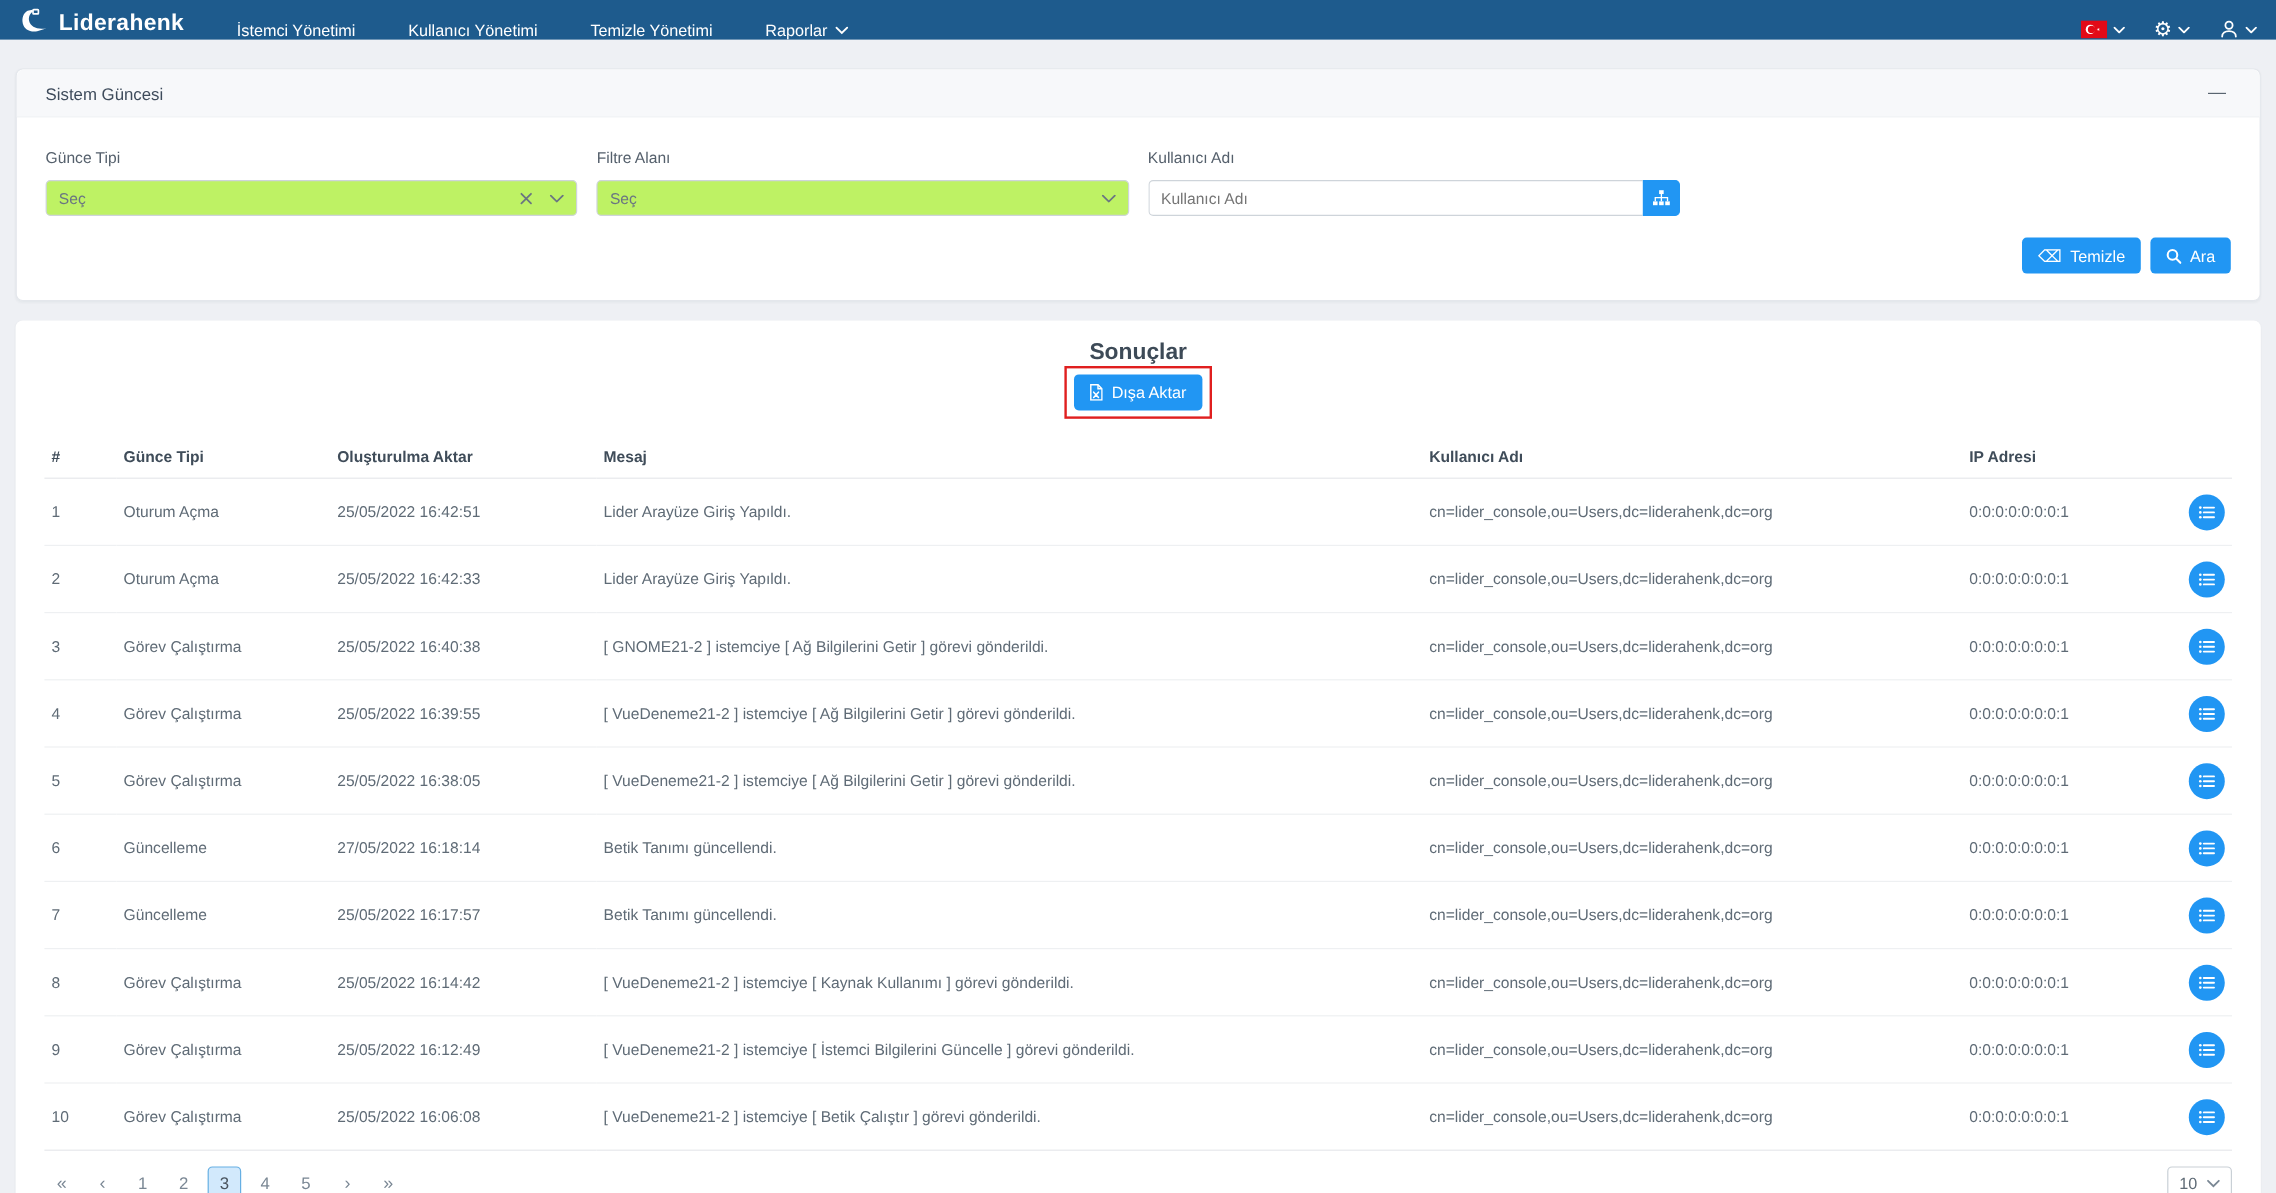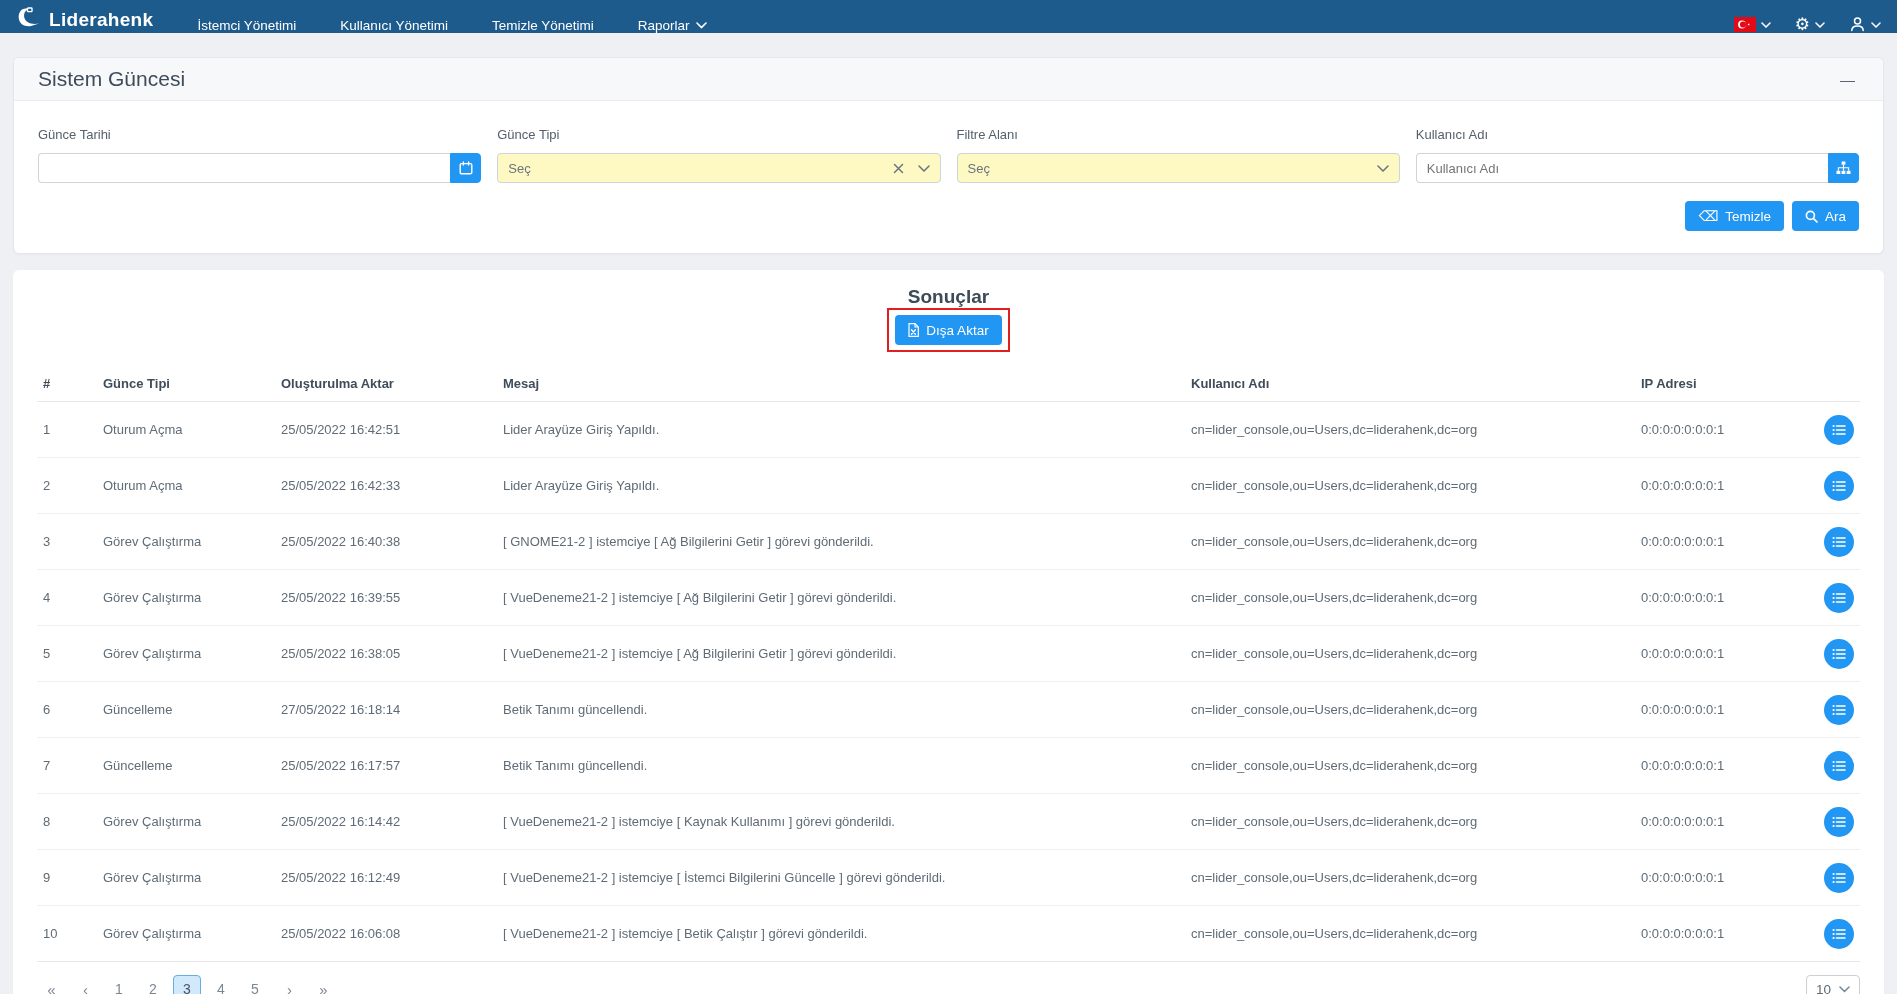--- a/index.html
+++ b/index.html
@@ -29,33 +29,33 @@
   .nav-right .grp{display:flex;align-items:center;gap:5px;color:#fff;cursor:pointer;}
   .flag{width:22px;height:15px;display:block;}
   .gear-glyph{font-size:17px;line-height:1;color:#fff;}
   .chev{display:block;}
   
   .card{background:#fff;border:1px solid var(--card-border);border-radius:6px;margin:0 13px;
         box-shadow:0 1px 2px rgba(20,40,60,.04);}
   .filter-card{margin-top:24px;}
   .card-header{display:flex;align-items:center;justify-content:space-between;
     padding:9px 24px;background:#f7f8fa;border-bottom:1px solid #e9ebee;border-radius:6px 6px 0 0;}
-  .card-title{font-size:21px;color:#3e4b5b;font-weight:500;}
+  .card-title{font-size:14px;color:#3e4b5b;font-weight:500;}
   .collapse-btn{border:none;background:none;color:#5a6570;font-size:15px;cursor:pointer;padding:2px 4px;}
   .card-body{padding:26px 24px 22px;}
   .filter-grid{display:grid;grid-template-columns:repeat(4,1fr);gap:16px;}
   .f-label{display:block;font-size:13px;color:var(--label);margin-bottom:11px;}
   .input-group{display:flex;height:30px;}
   .txt-input{flex:1;height:30px;border:1px solid #ced4da;border-radius:4px;padding:0 10px;
     font-family:inherit;font-size:13px;color:var(--cell);outline:none;min-width:0;}
   .input-group .txt-input{border-radius:4px 0 0 4px;border-right:none;}
   .addon-btn{width:31px;height:30px;background:var(--primary);border:1px solid var(--primary);
     border-radius:0 4px 4px 0;display:flex;align-items:center;justify-content:center;cursor:pointer;}
   .select-box{height:30px;border:1px solid #ced4da;border-radius:4px;display:flex;align-items:center;
-    padding:0 10px;color:#6a7582;cursor:pointer;background:#fef9c3;}
+    padding:0 10px;color:#6a7582;cursor:pointer;background:#bef264;}
   .select-box .val{flex:1;}
   .select-icons{display:flex;align-items:center;gap:14px;color:#6a7582;}
   .filter-actions{display:flex;justify-content:flex-end;gap:8px;margin-top:18px;}
   .btn{display:inline-flex;align-items:center;gap:7px;height:30px;padding:0 13px;background:var(--primary);
     color:#fff;border:none;border-radius:4px;font-size:13.5px;font-family:inherit;cursor:pointer;}
   .bs-glyph{font-size:14px;line-height:1;}
   
   .results-card{margin-top:16px;border:none;background:#fff;padding-bottom:4px;}
   .results-header{display:flex;align-items:center;justify-content:space-between;padding:16px 24px 10px;flex-direction:column;}
   .results-title{font-size:19px;font-weight:700;color:#3d4a57;}
@@ -145,32 +145,20 @@
 </div>
 
 <div class="card filter-card">
   <div class="card-header">
     <span class="card-title">Sistem Güncesi</span>
     <button class="collapse-btn">—</button>
   </div>
   <div class="card-body">
     <div class="filter-grid">
       <div>
-        <label class="f-label">Günce Tarihi</label>
-        <div class="input-group">
-          <input class="txt-input" type="text" value="" style="">
-          <button class="addon-btn">
-            <svg width="14" height="14" viewBox="0 0 14 14">
-              <rect x="1.2" y="2.6" width="11.6" height="10.2" rx="1.4" fill="none" stroke="#fff" stroke-width="1.4"></rect>
-              <path d="M4.4 1v3M9.6 1v3" stroke="#fff" stroke-width="1.4" stroke-linecap="round"></path>
-            </svg>
-          </button>
-        </div>
-      </div>
-      <div>
         <label class="f-label">Günce Tipi</label>
         <div class="select-box">
           <span class="val">Seç</span>
           <span class="select-icons">
             <svg width="11" height="11" viewBox="0 0 11 11">
                 <path d="M1.5 1.5l8 8M9.5 1.5l-8 8" stroke="#6a7582" stroke-width="1.5" stroke-linecap="round"></path>
               </svg>
             <svg width="12" height="7" viewBox="0 0 12 7">
                 <path d="M1 1l5 5 5-5" stroke="#6a7582" stroke-width="1.5" fill="none" stroke-linecap="round"></path>
               </svg>

